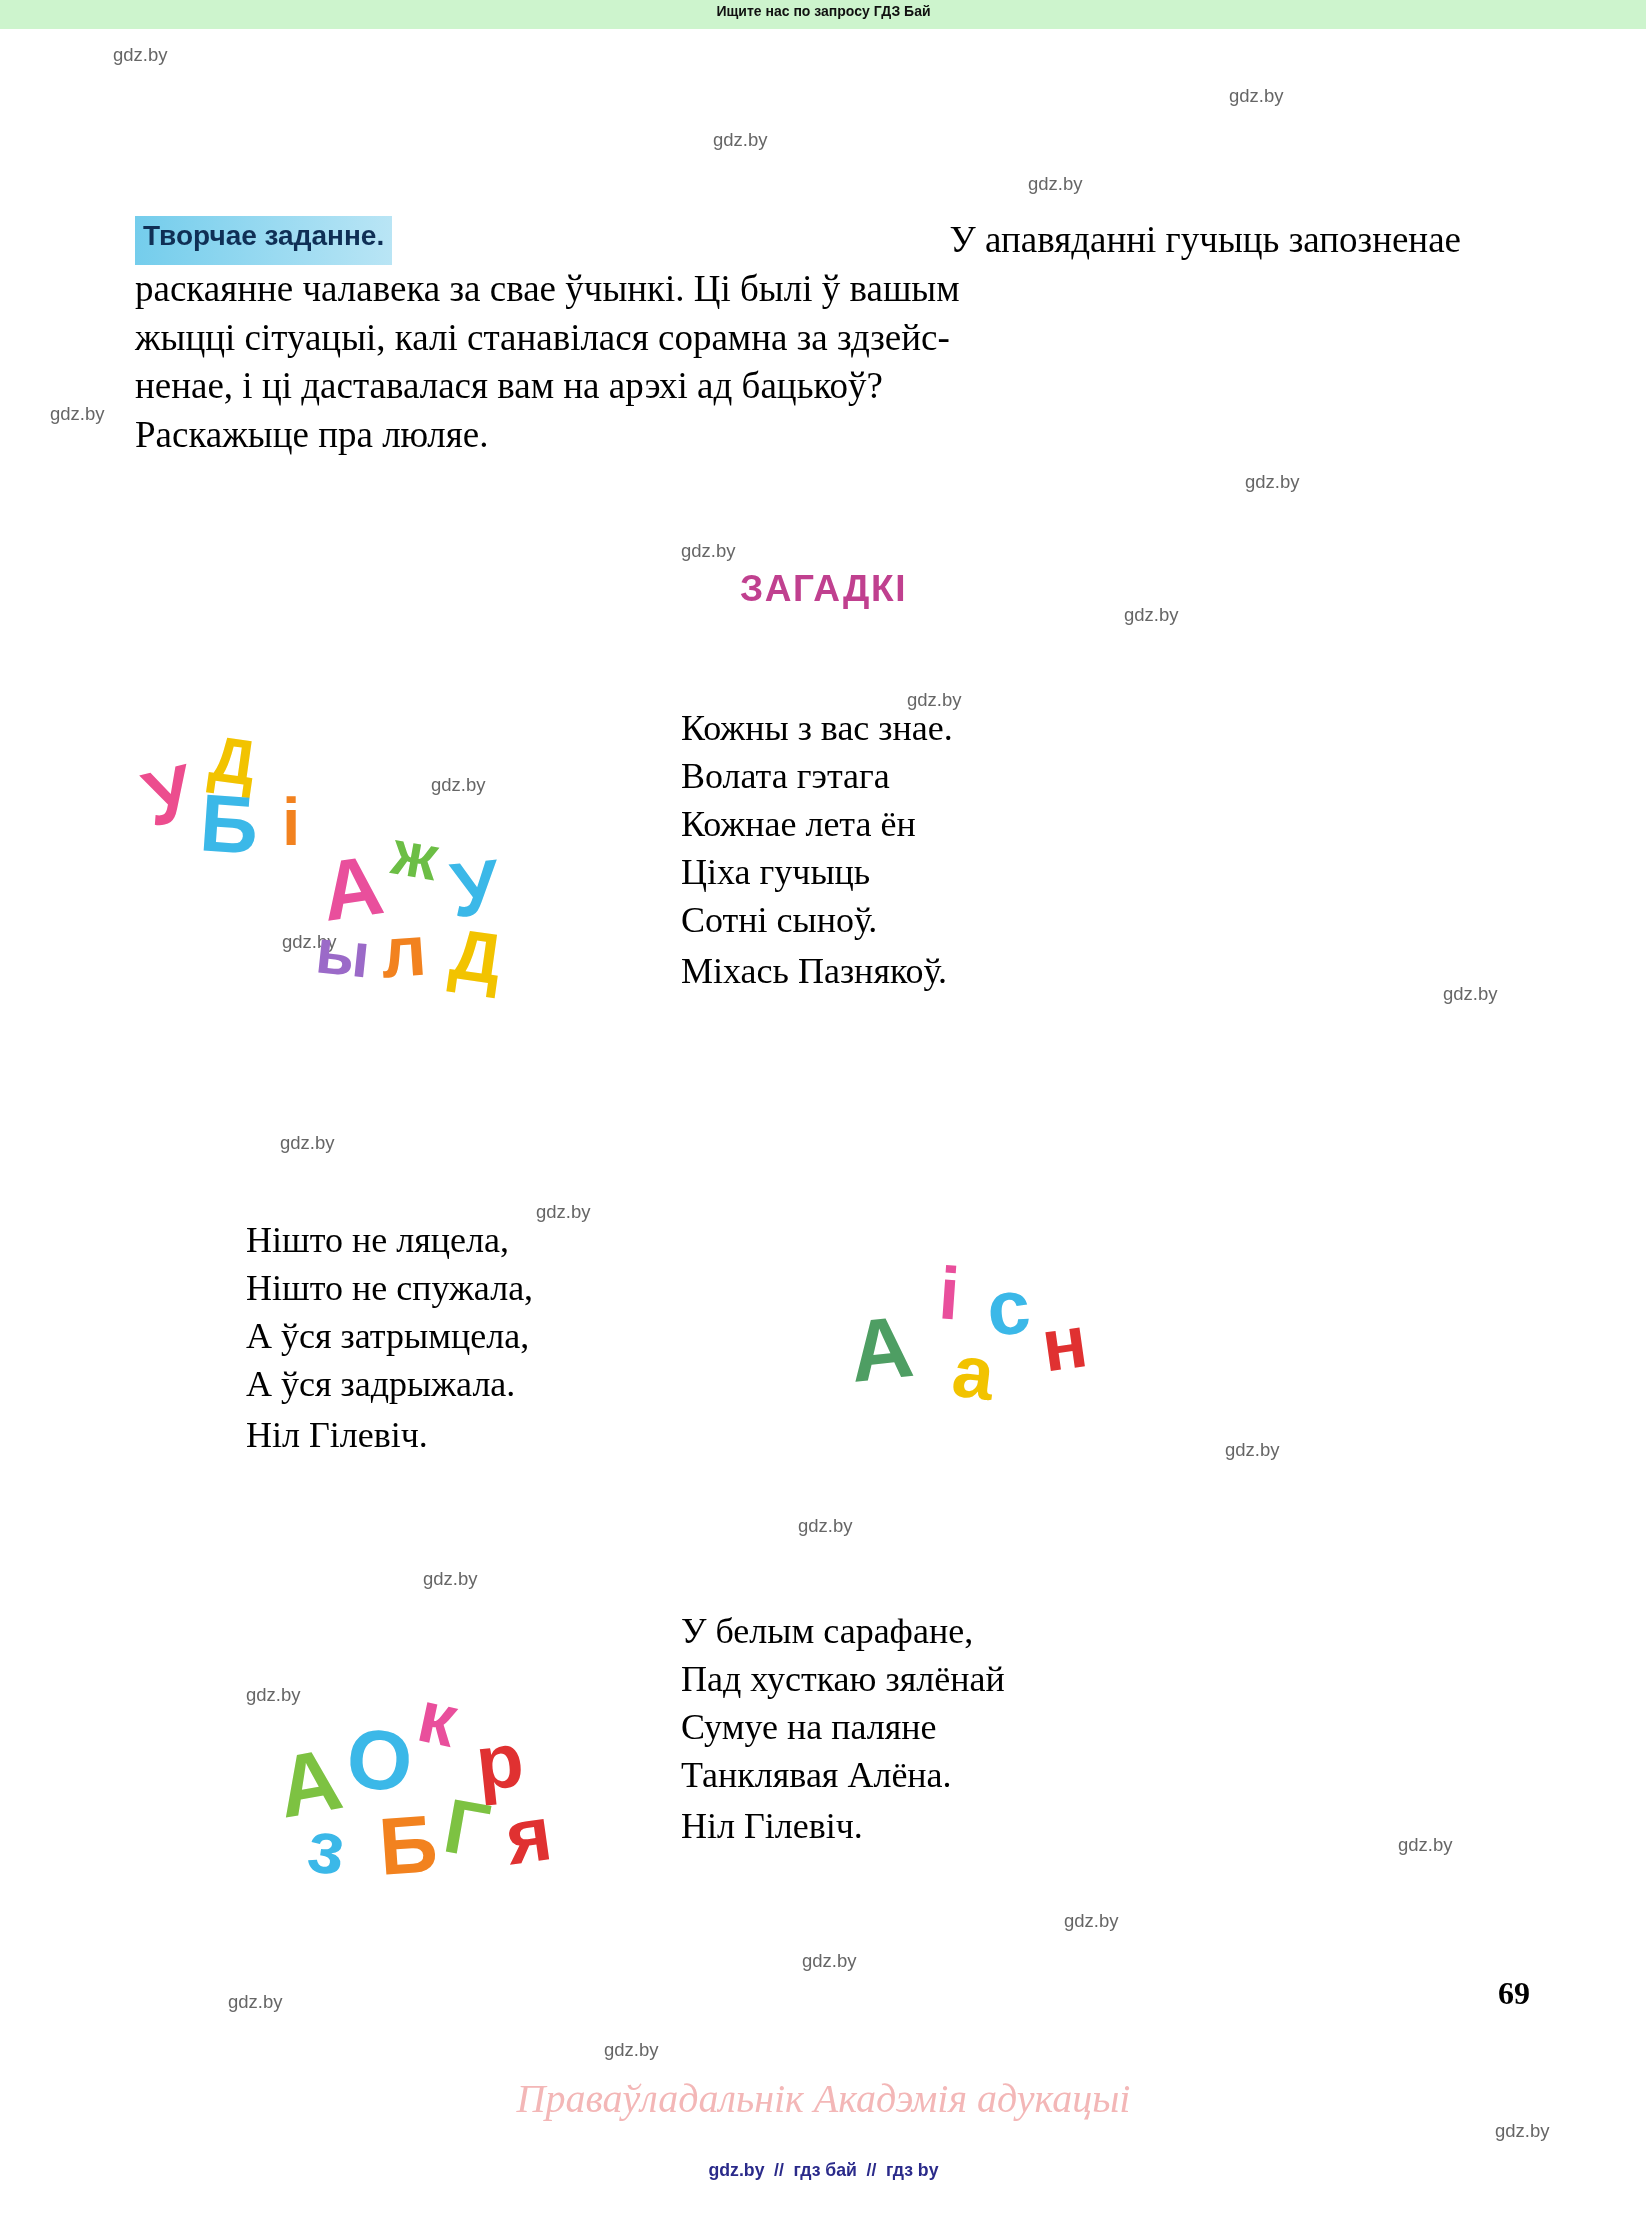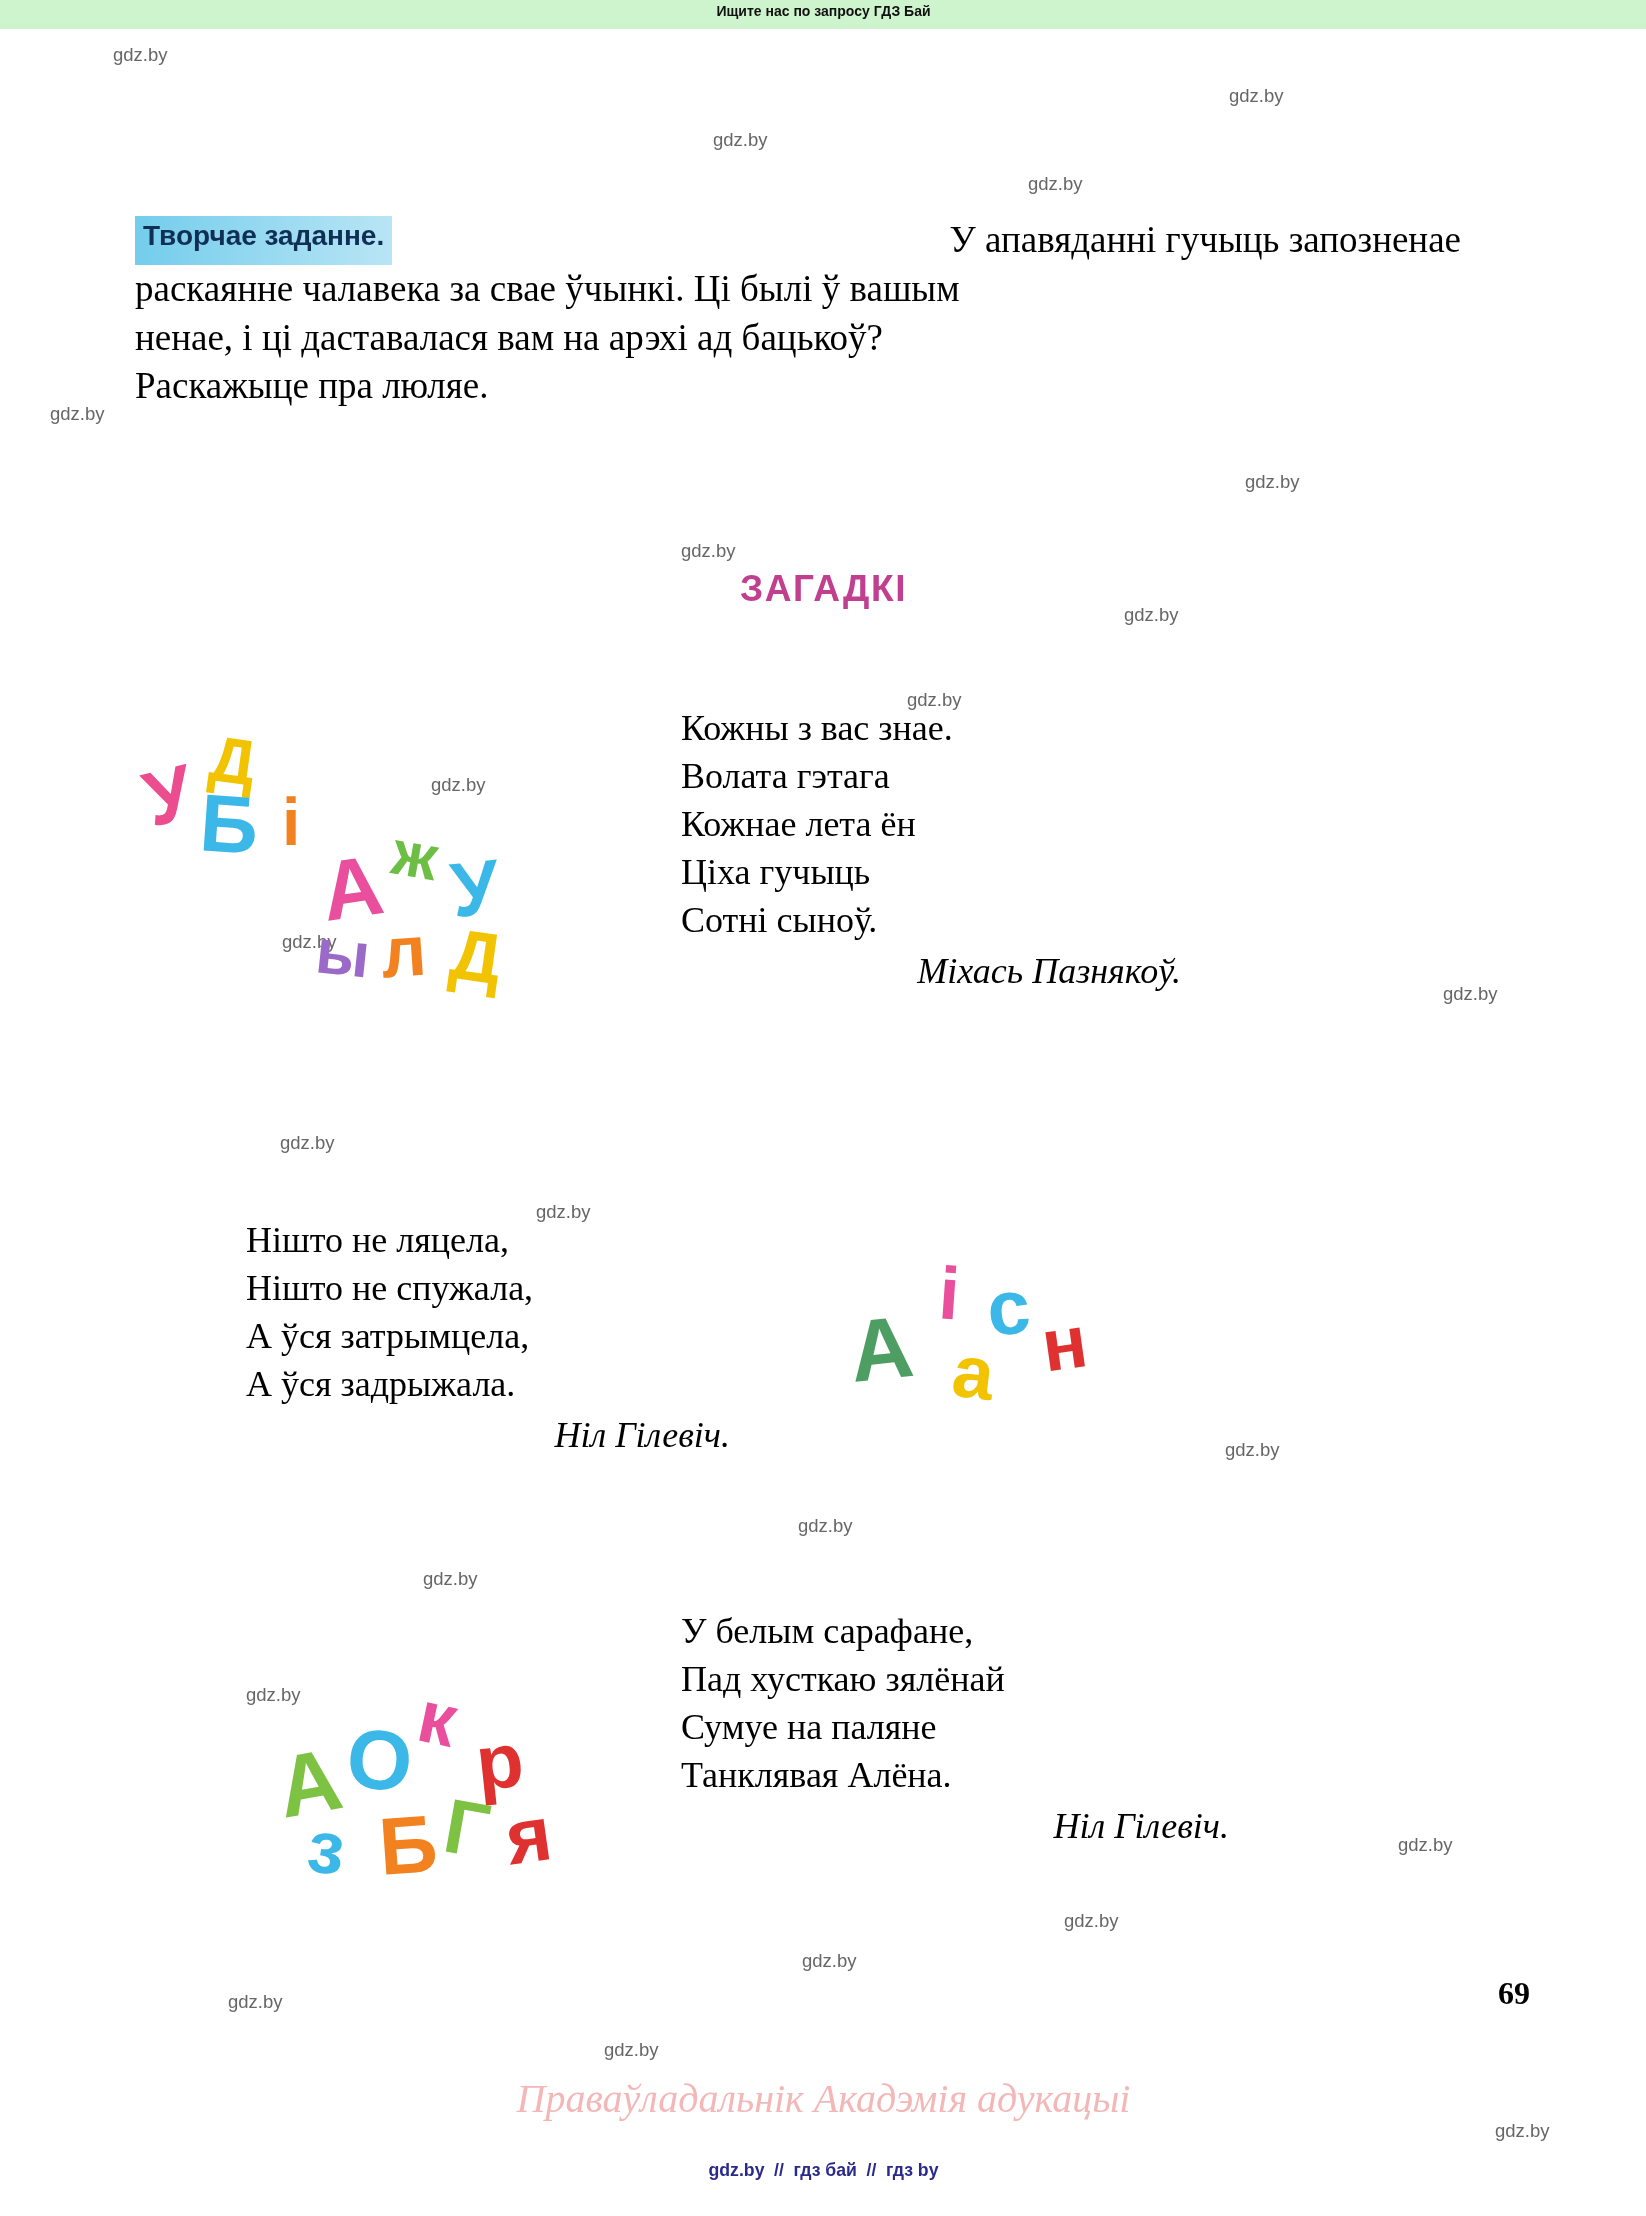--- a/index.html
+++ b/index.html
@@ -92,23 +92,22 @@
   }
 
   
   .riddle {
     position: absolute;
     font-size: 36px;
     line-height: 1.33;
     color: #000000;
   }
   .riddle .author {
-    font-style: italic;
     display: block;
-    text-align: right;
+    text-align: left;
     padding-top: 3.2px;
   }
 
   #riddle-1 { left: 681px; top: 705px; width: 500px; }
   #riddle-2 { left: 246px; top: 1217px; width: 484px; }
   #riddle-3 { left: 681px; top: 1608px; width: 548px; }
 
   
   .letters {
     position: absolute;
@@ -190,20 +189,21 @@
       <div class="wm" style="left: 604px; top: 2039px; color: rgb(102, 102, 102);">gdz.by</div>
       <div class="wm" style="left: 1495px; top: 2120px; color: rgb(102, 102, 102);">gdz.by</div>
     </div>
 
   <div class="task-block">
     <div class="justify-row">
       <span class="task-highlight">Творчае заданне.</span>
       <span>У апавяданні гучыць запозненае</span>
     </div>
     <div>раскаянне чалавека за свае ўчынкі. Ці былі ў вашым</div>
+    <div>жыцці сітуацыі, калі станавілася сорамна за здзейс-</div>
     <div>ненае, і ці даставалася вам на арэхі ад бацькоў?</div>
     <div>Раскажыце пра люляе.</div>
   </div>
 
   <div class="section-title">ЗАГАДКІ</div>
 
   <div class="riddle" id="riddle-1">
       <div>Кожны з вас знае.</div>
       <div>Волата гэтага</div>
       <div>Кожнае лета ён</div>

